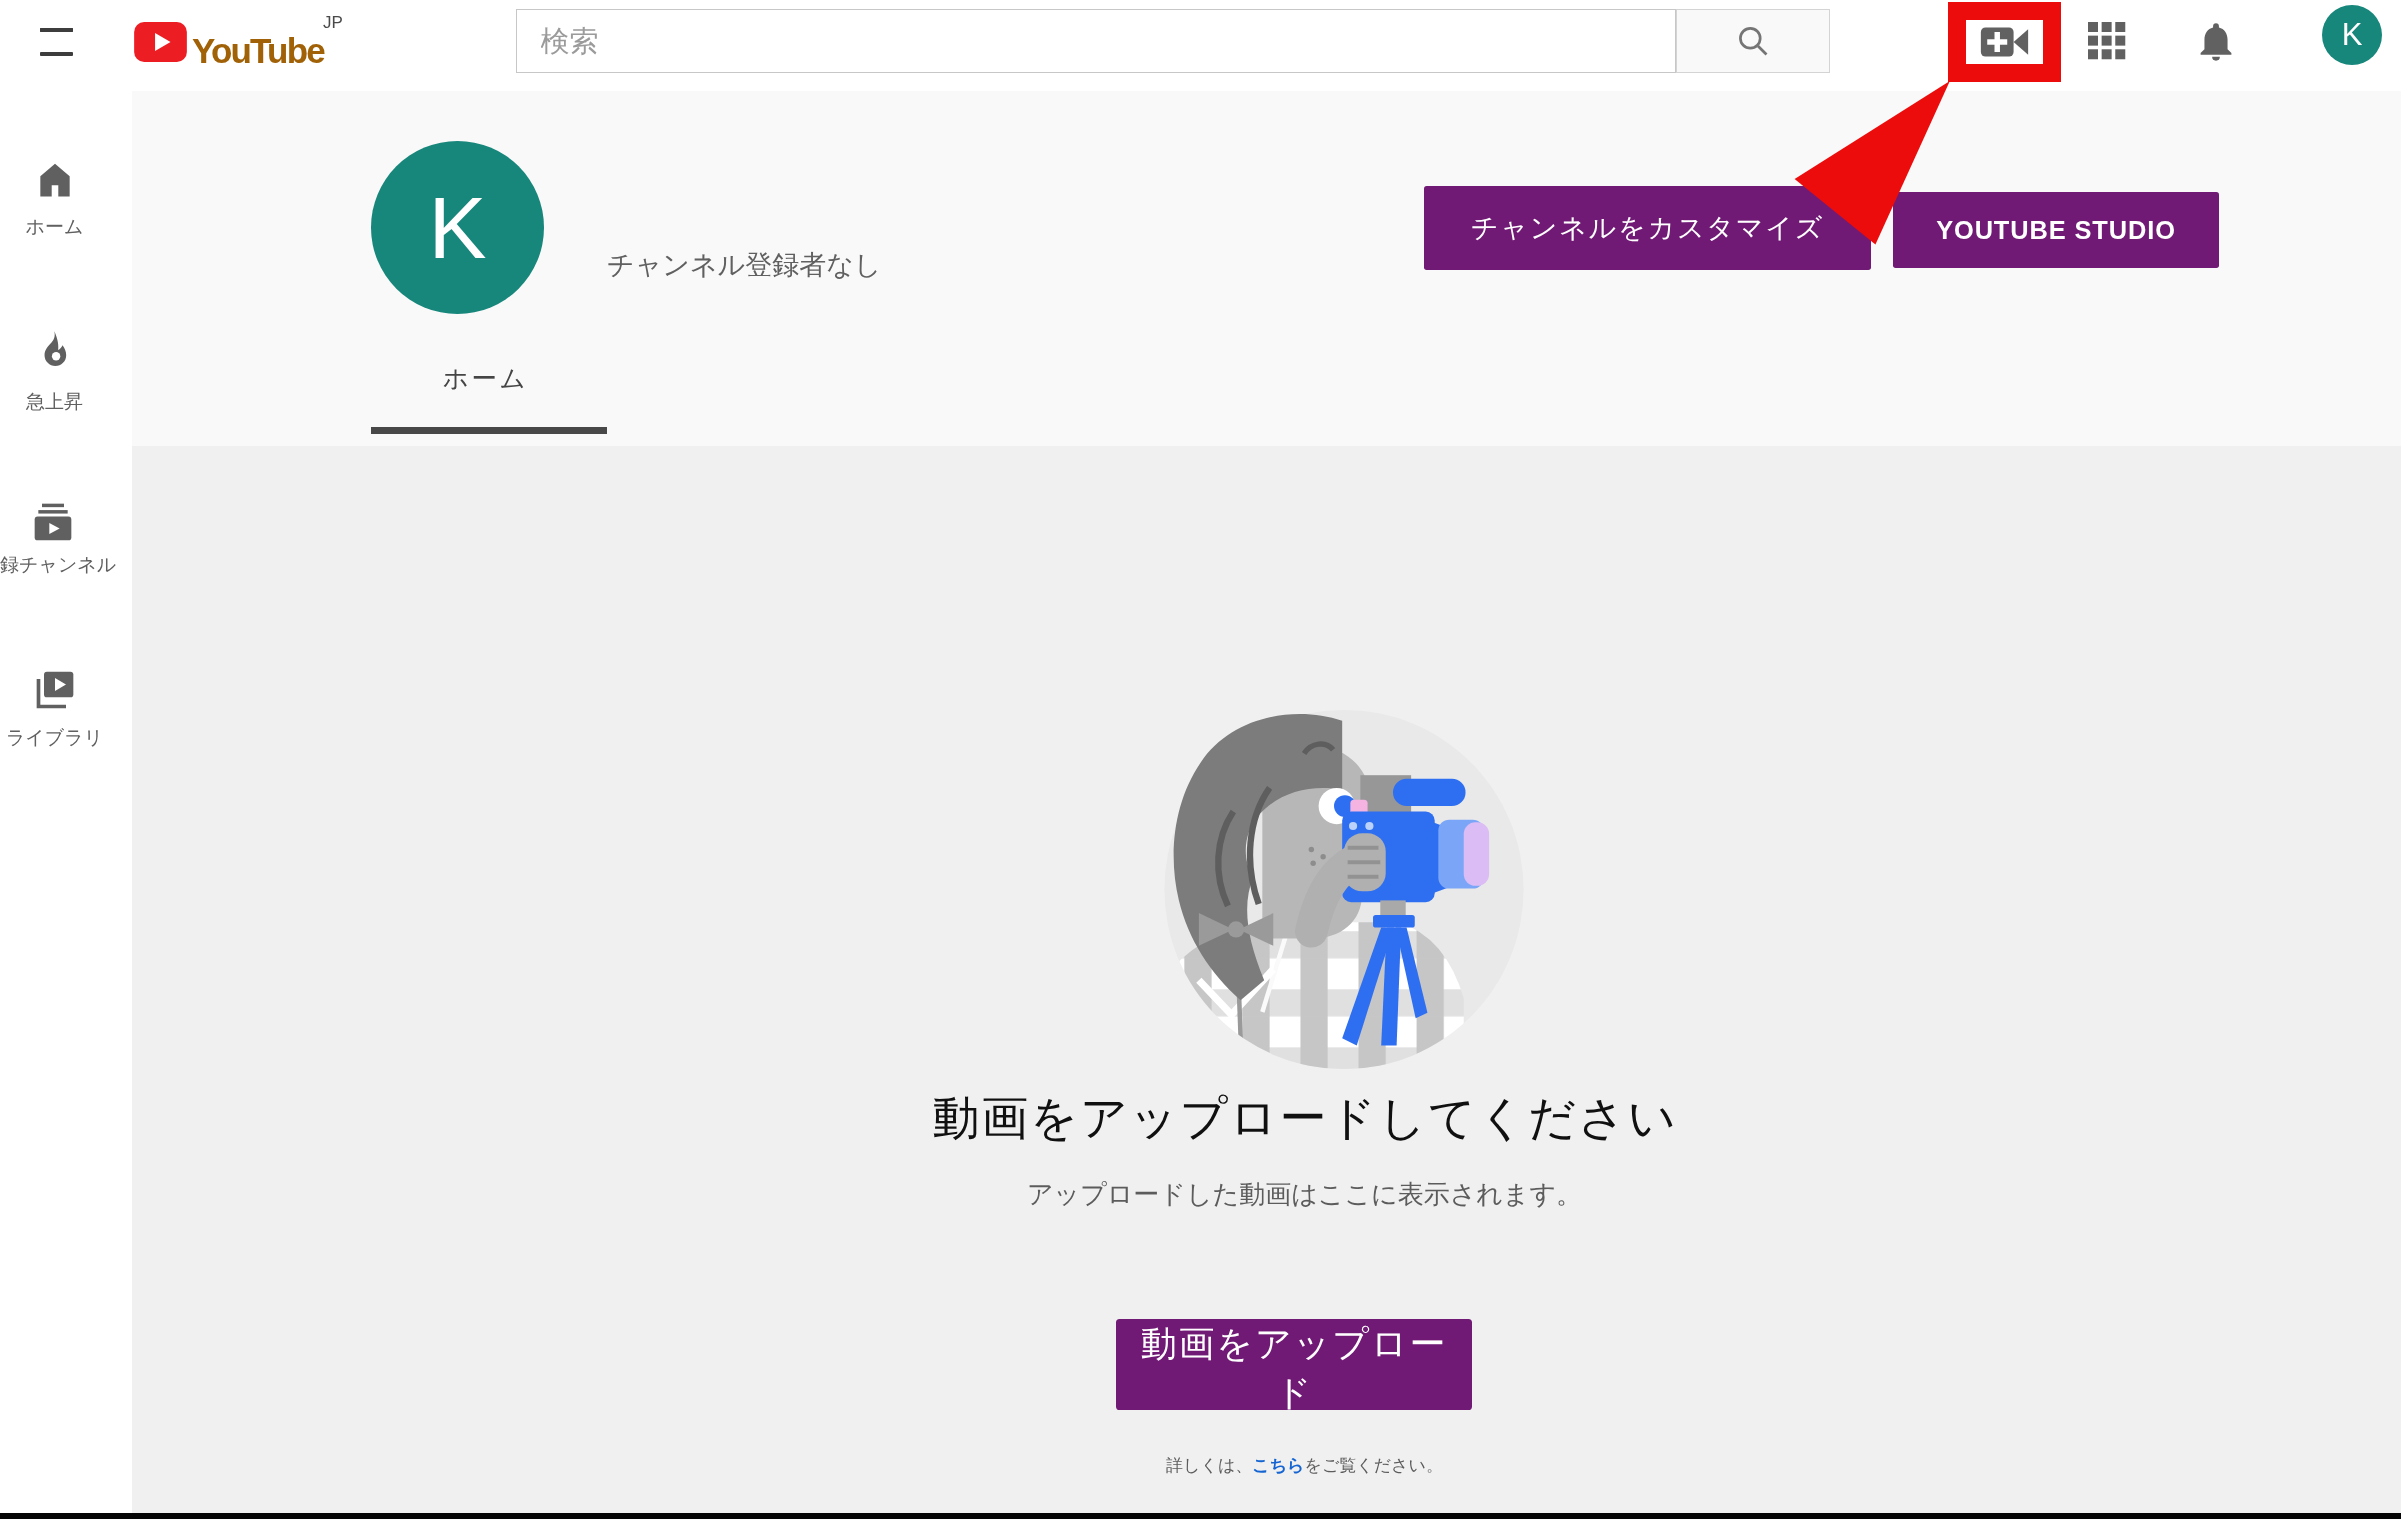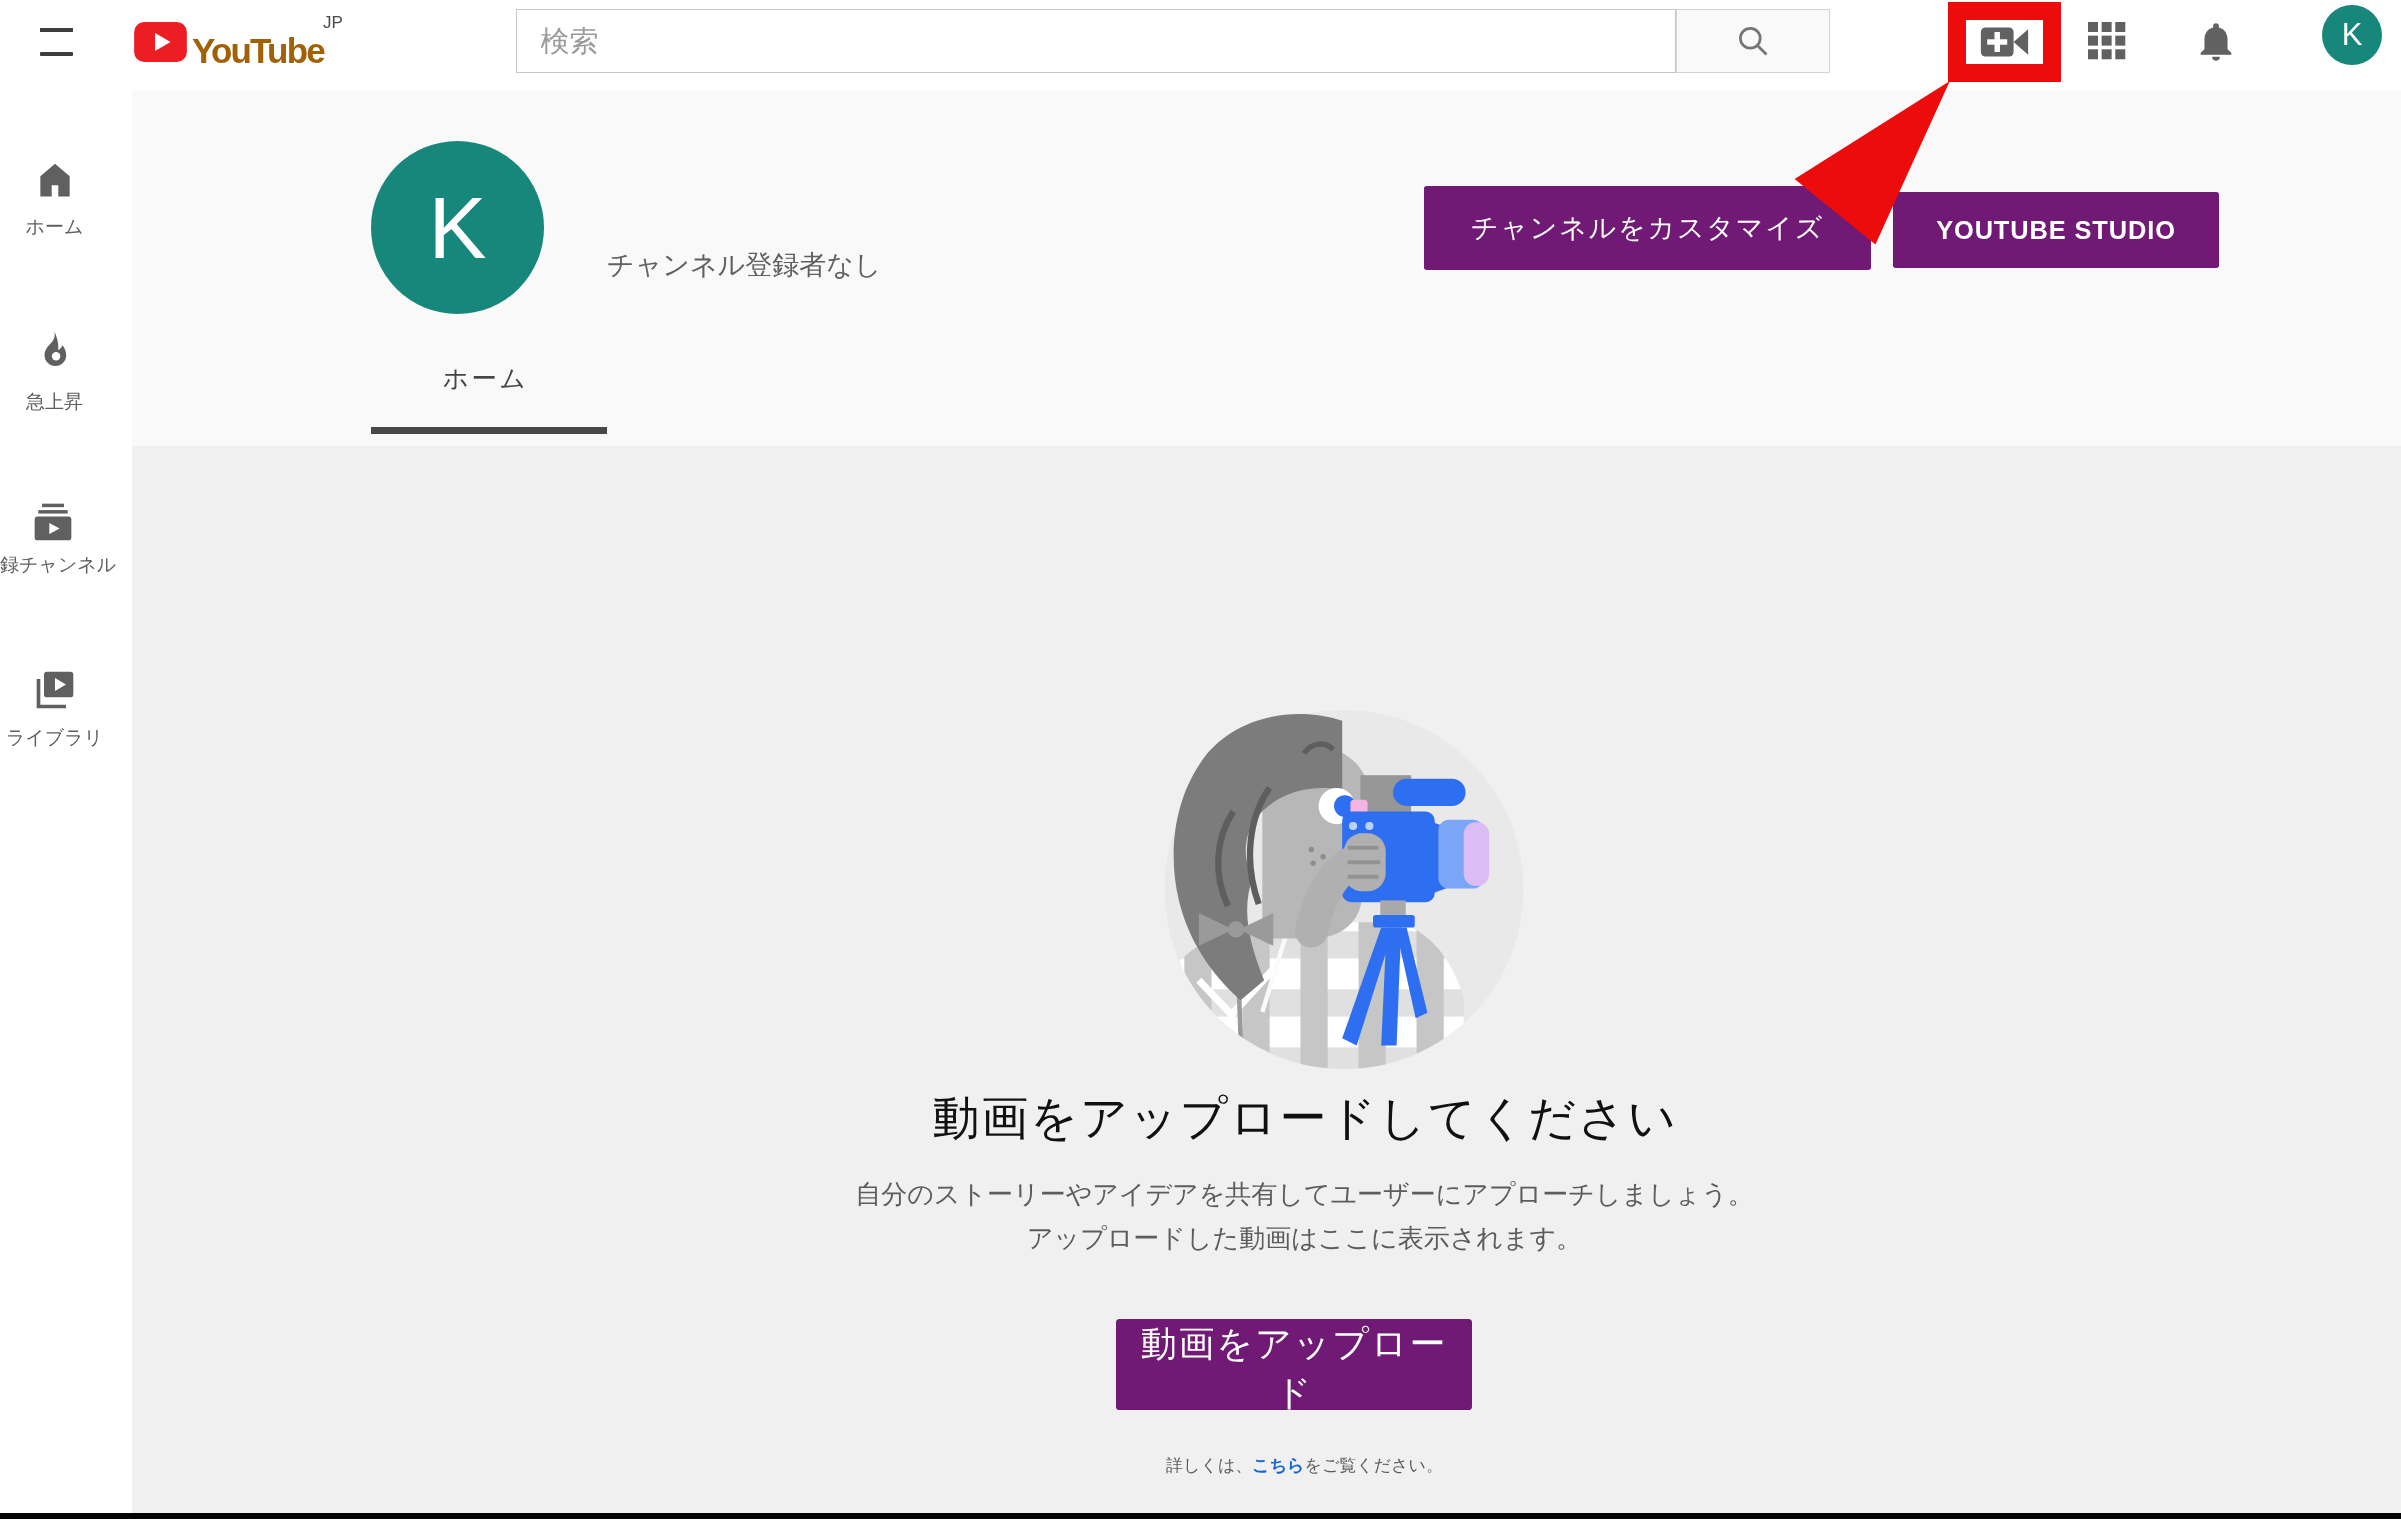--- a/index.html
+++ b/index.html
@@ -233,21 +233,20 @@
     <polygon points="297,252 309,252 332,346 319,352" fill="#2e6ff2"></polygon>
 
     <path d="M204 256 C214 212 230 190 252 178" stroke="#b0b0b0" stroke-width="36" fill="none" stroke-linecap="round"></path>
     <rect x="240" y="148" width="46" height="64" rx="20" fill="#b0b0b0"></rect>
     <path d="M244 164 h34 M244 180 h36 M244 196 h34" stroke="#929292" stroke-width="4.5" fill="none"></path>
   </svg>
 
   <div class="abs empty-title">動画をアップロードしてください</div>
 
   <div class="abs empty-desc">
-    <div>自分のストーリーやアイデアを共有してユーザーにアプローチしましょう。</div>
     <div>アップロードした動画はここに表示されます。</div>
   </div>
 
   <button class="abs blue-btn upload-btn">動画をアップロード</button>
 
   <div class="abs empty-footer"><span>詳しくは、</span><span class="footer-link">こちら</span><span>をご覧ください。</span></div>
 </div>
 
 <div class="abs bottom-bar"></div>
 

